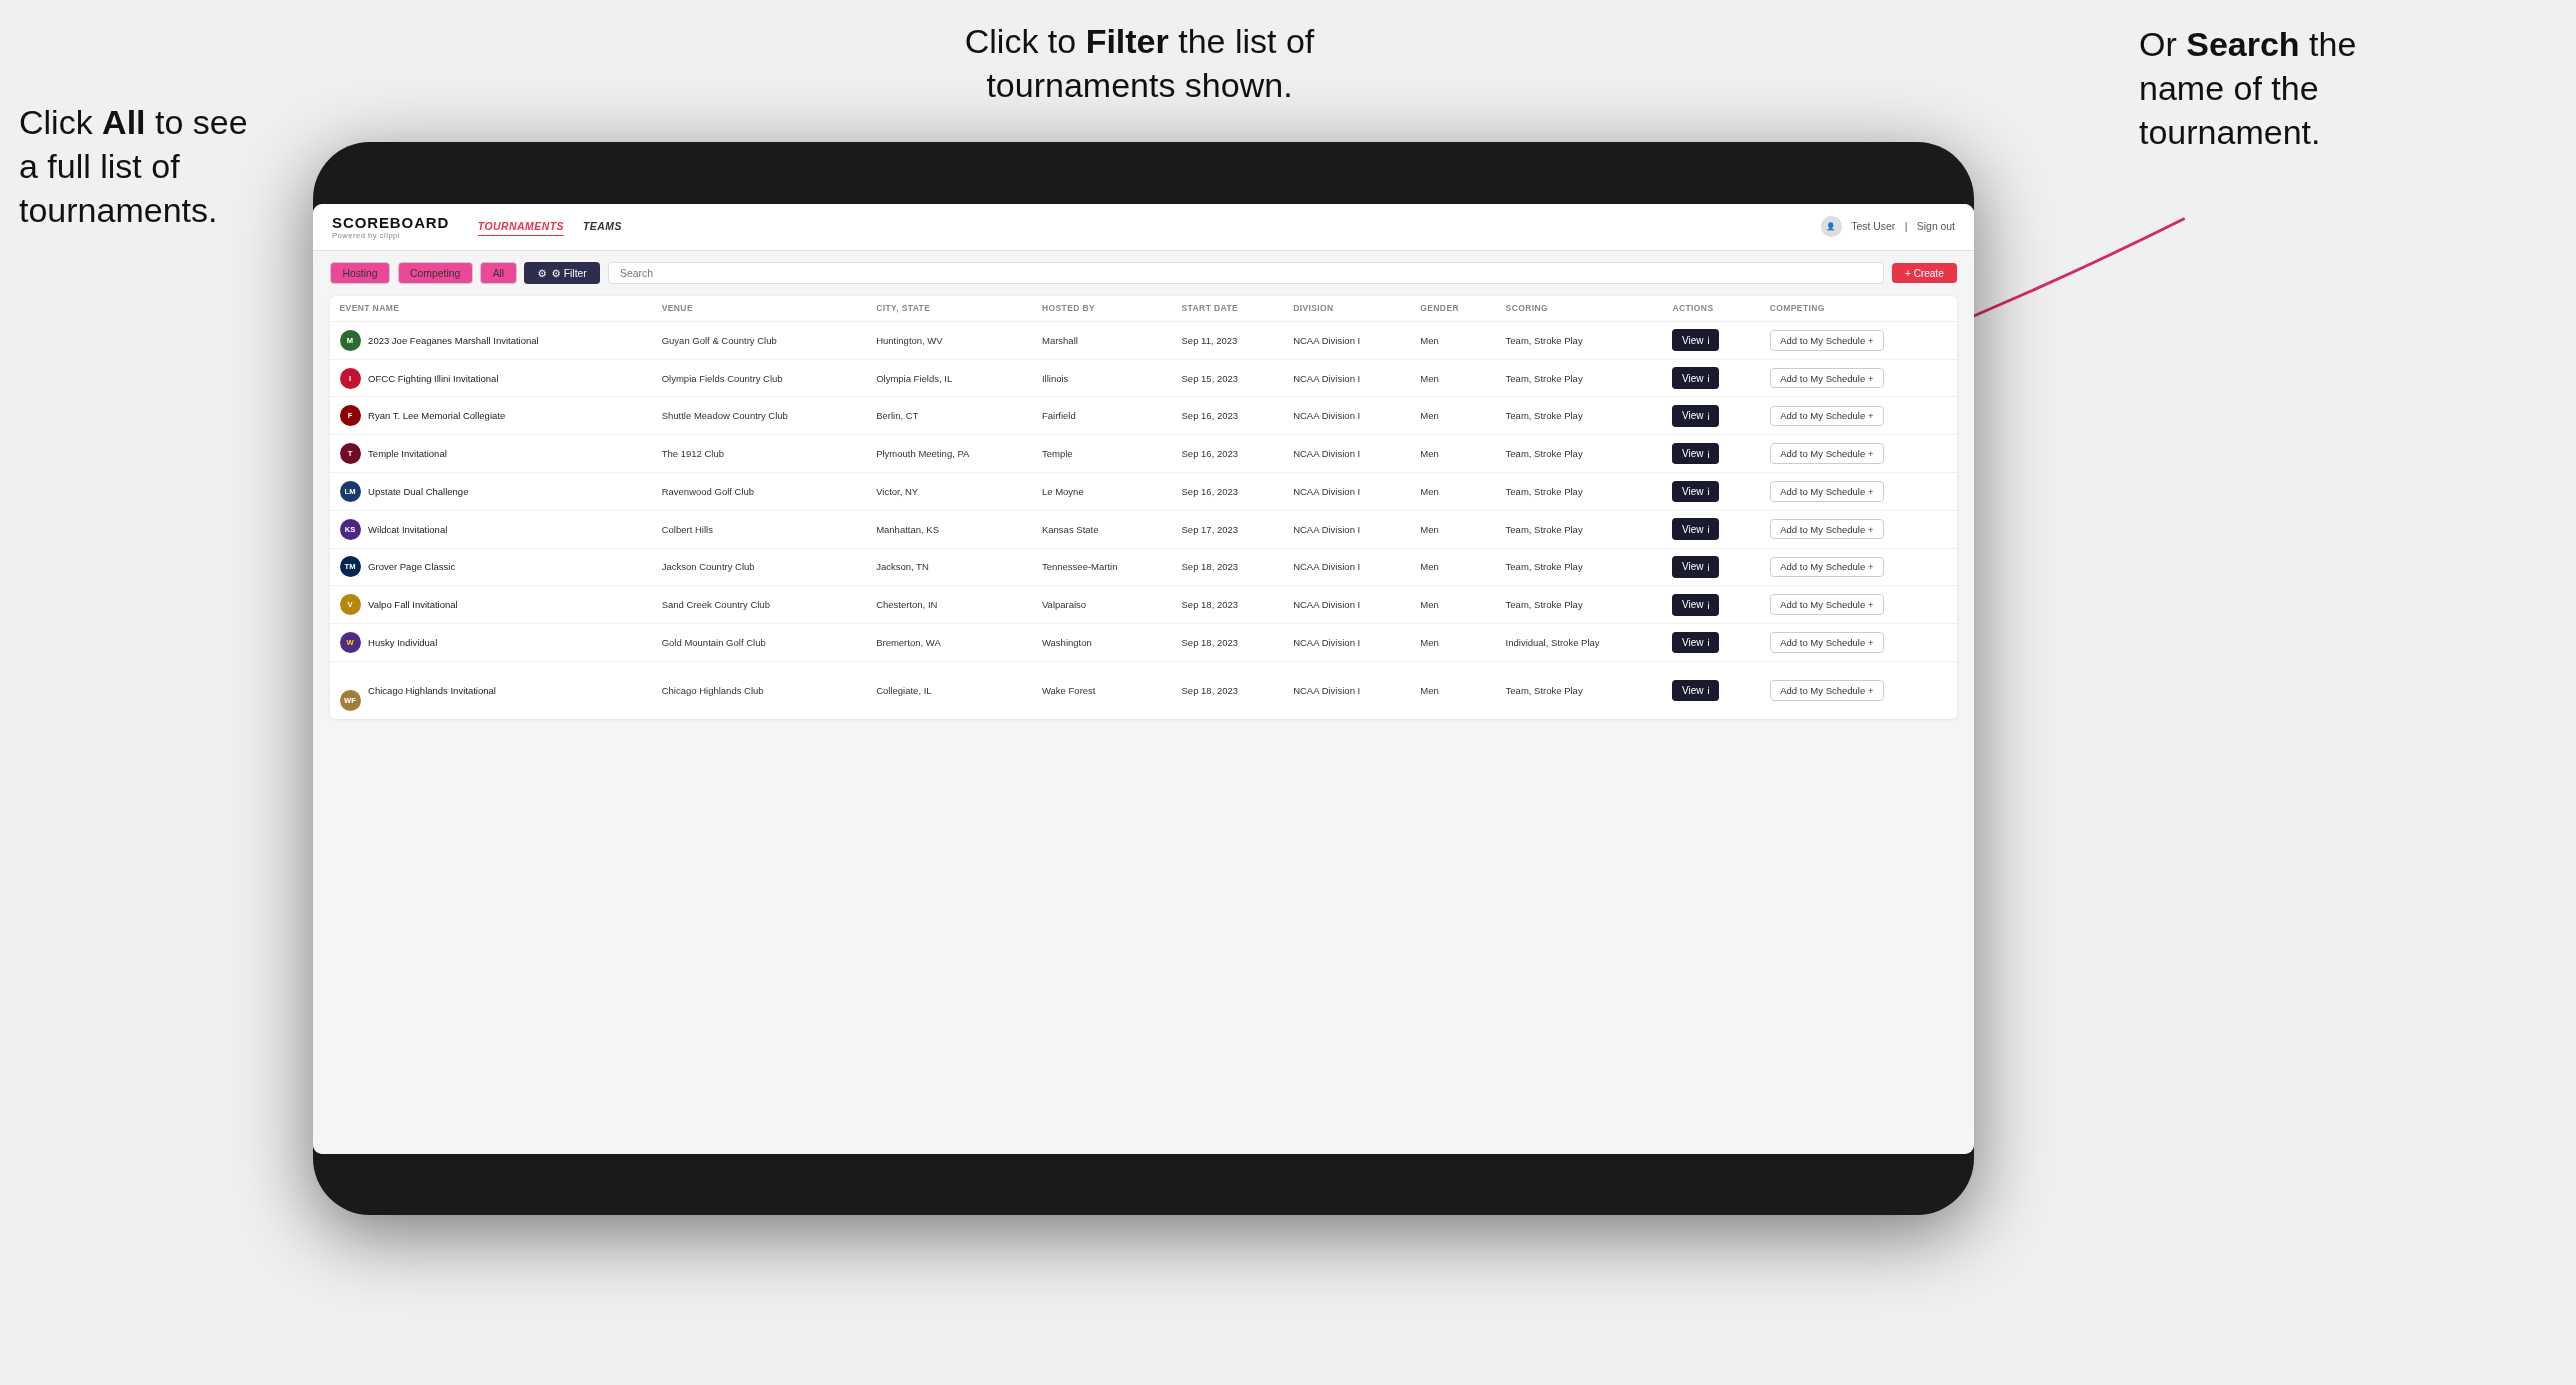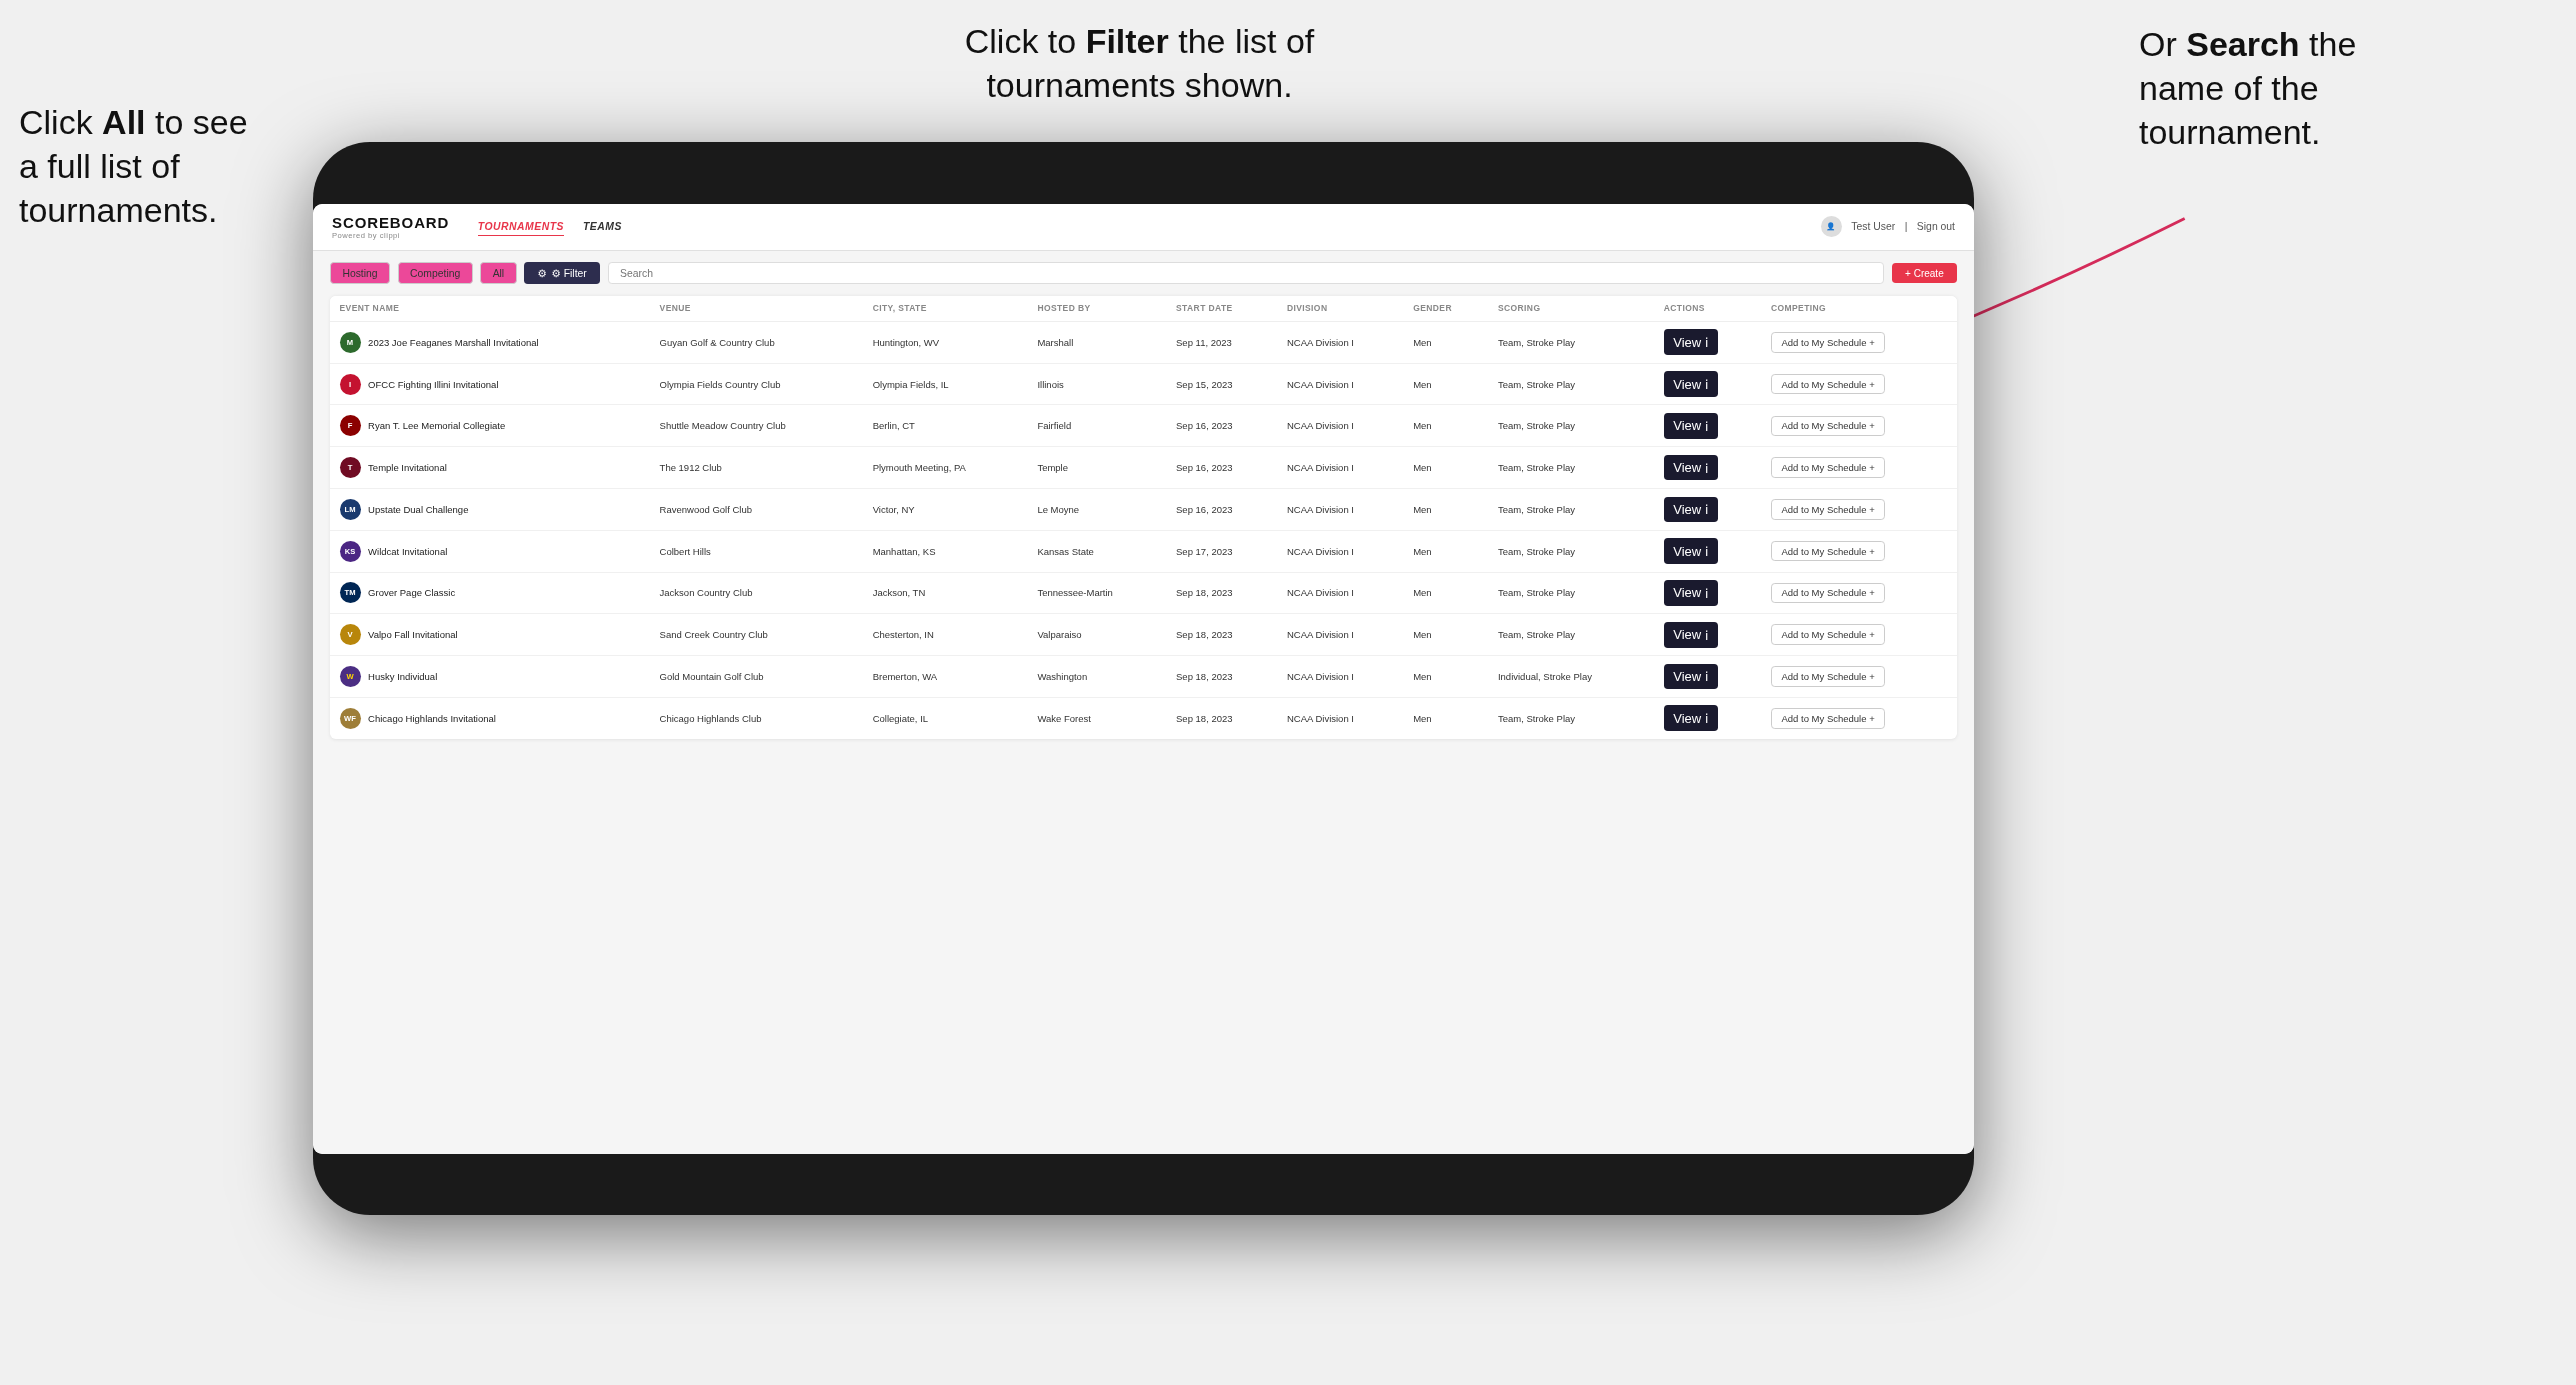--- a/index.html
+++ b/index.html
@@ -264,21 +264,21 @@
       font-size: 9.5px;
       font-weight: 500;
       color: #222;
     }
     .view-btn {
       background: #1a1a2e;
       color: #fff;
       border: none;
       border-radius: 3.8px;
       padding: 3.8px 9.5px;
-      font-size: 13px;
+      font-size: 10px;
       cursor: pointer;
       display: flex;
       align-items: center;
       gap: 3.8px;
       white-space: nowrap;
     }
     .add-schedule-btn {
       background: #fff;
       color: #333;
       border: 0.9px solid #ccc;
@@ -297,21 +297,21 @@
     
     .logo-green { background: #2d6a2d; color: #fff; }
     .logo-red { background: #c41230; color: #fff; }
     .logo-darkred { background: #8b0000; color: #fff; }
     .logo-maroon { background: #700b23; color: #fff; }
     .logo-blue { background: #1a3a6e; color: #fff; }
     .logo-purple { background: #4b2683; color: #fff; }
     .logo-navy { background: #002654; color: #fff; }
     .logo-gold { background: #b8860b; color: #fff; }
     .logo-uwash { background: #4b2e83; color: #ffd700; }
-    .logo-wf { background: #9e7e38; color: #fff; }
+    .logo-wf { background: #9e7e38; color: #fff; margin-top: 21px; }
   </style>
 </head>
 <body>
 
 <div class="annotation ann-top-center">
   Click to <strong>Filter</strong> the list of<br>tournaments shown.
 </div>
 
 <div class="annotation ann-top-right">
   Or <strong>Search</strong> the<br>name of the<br>tournament.

